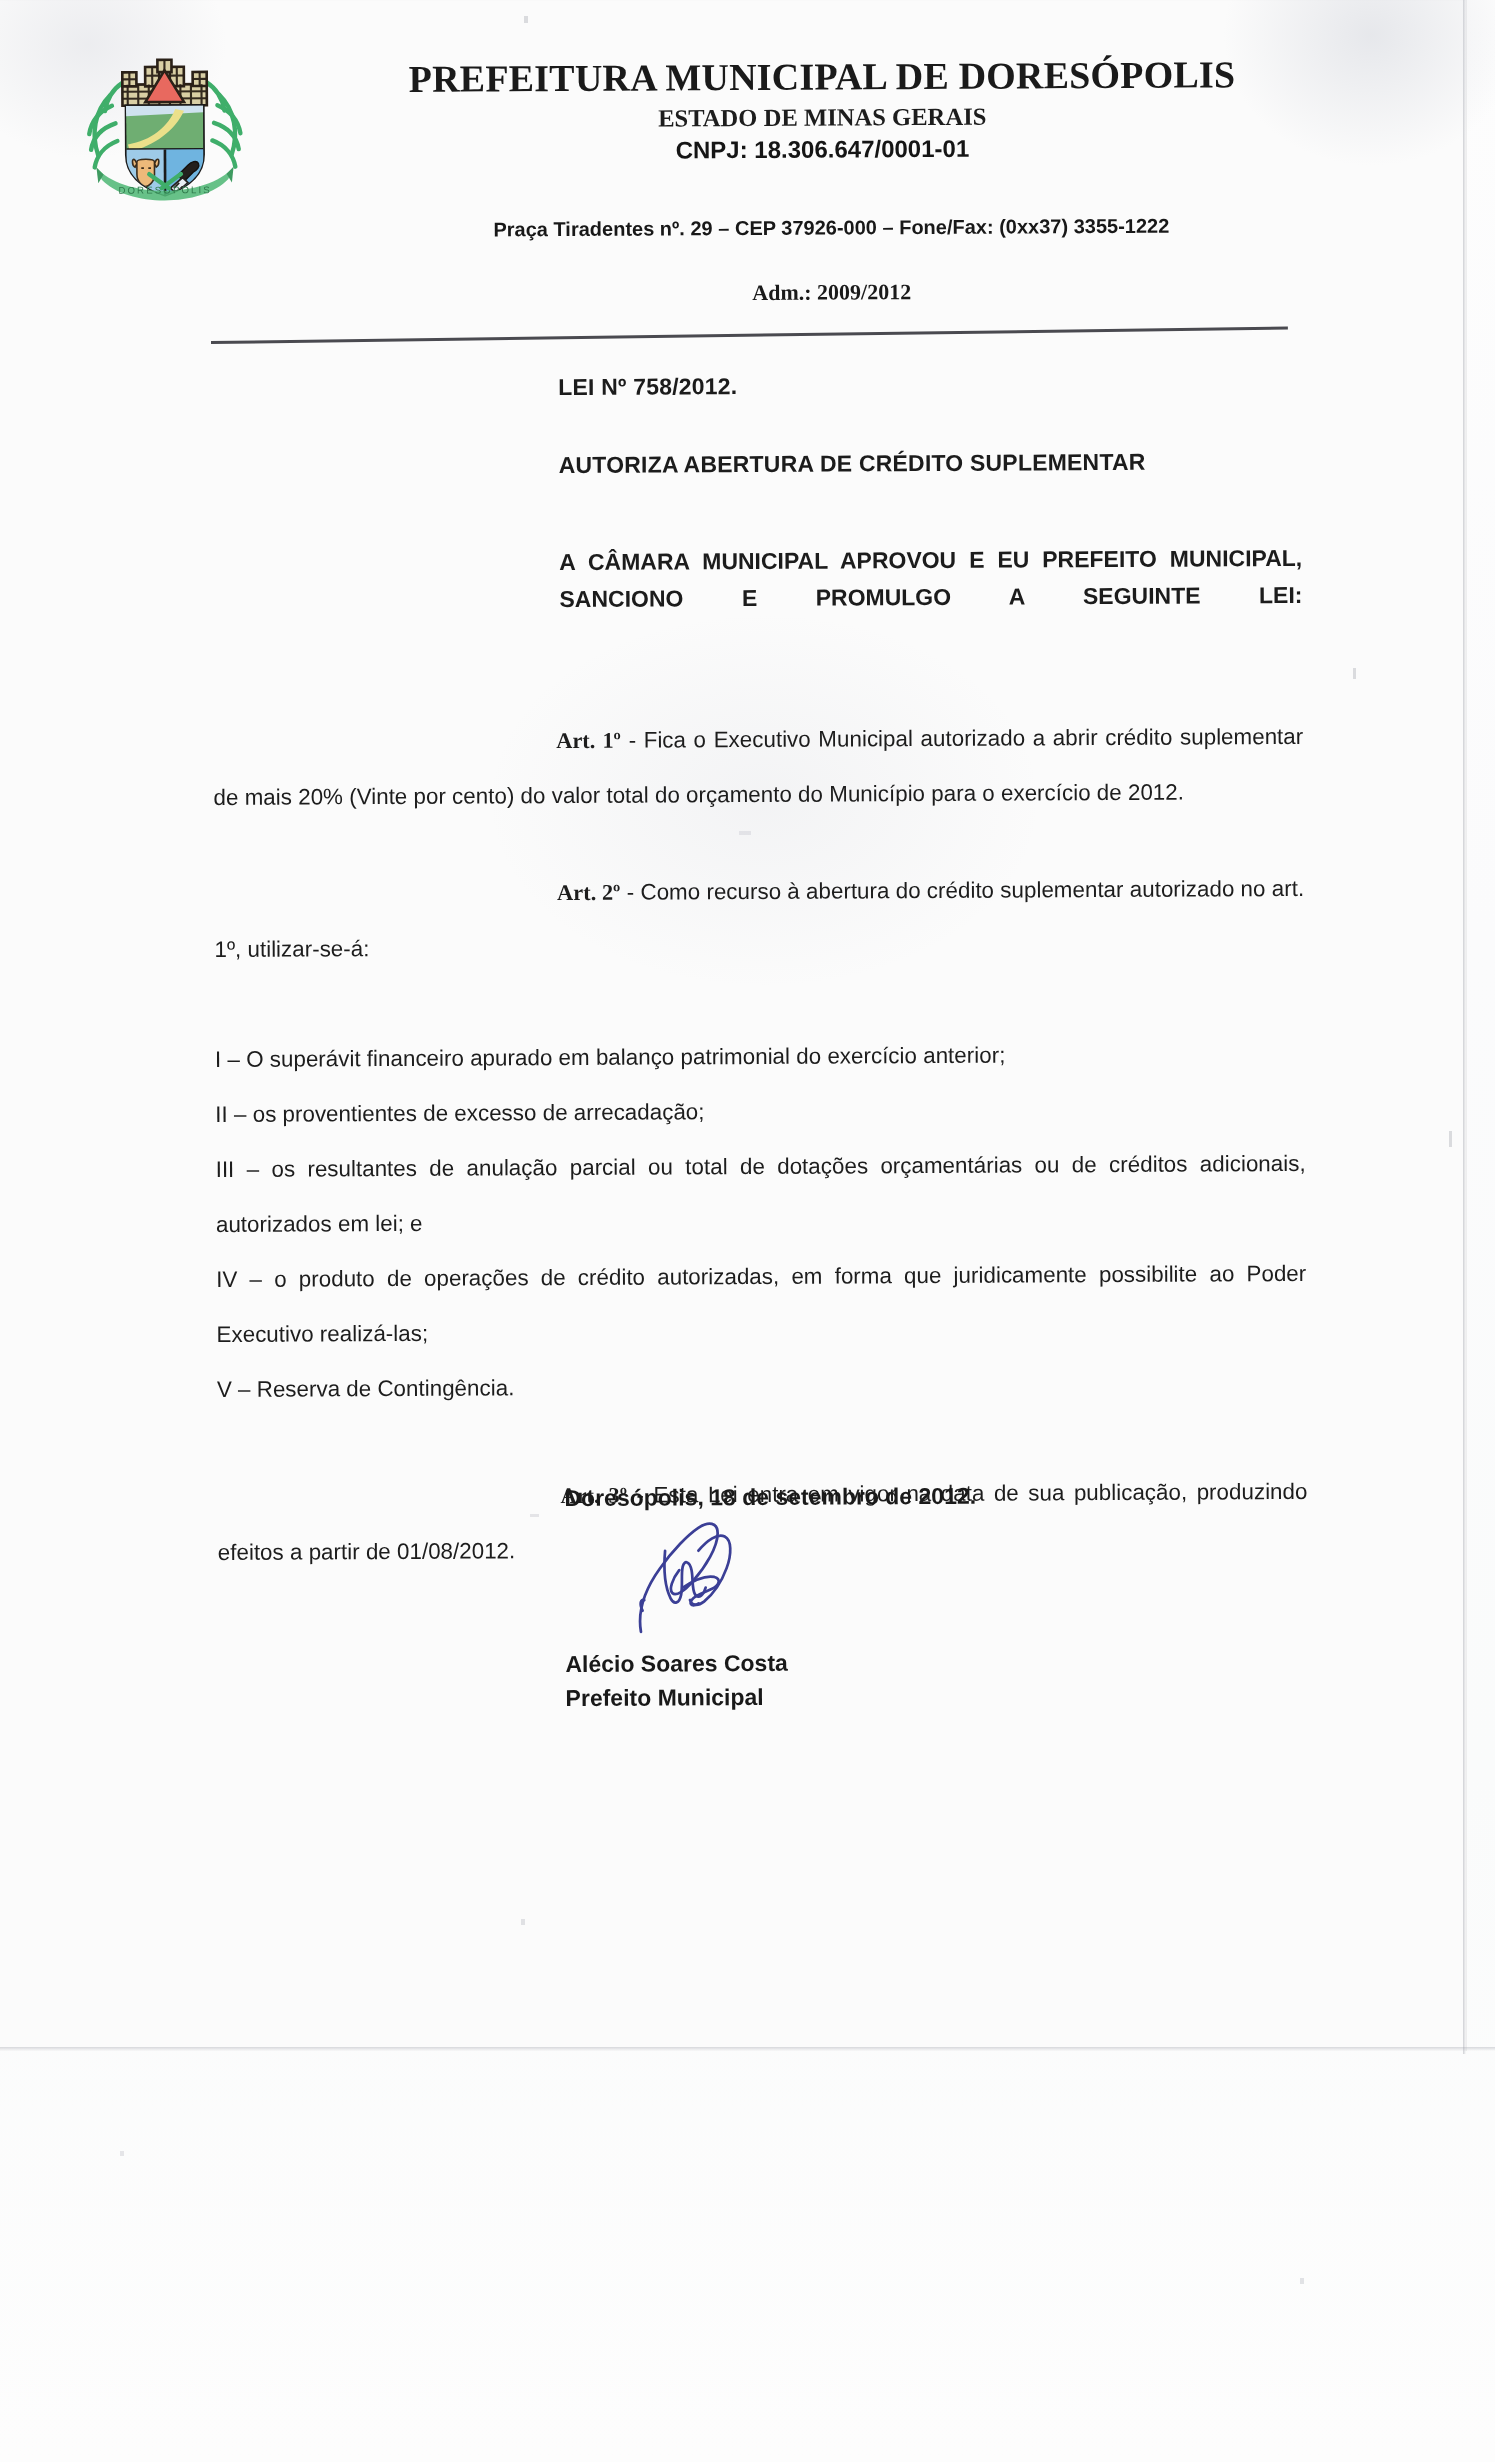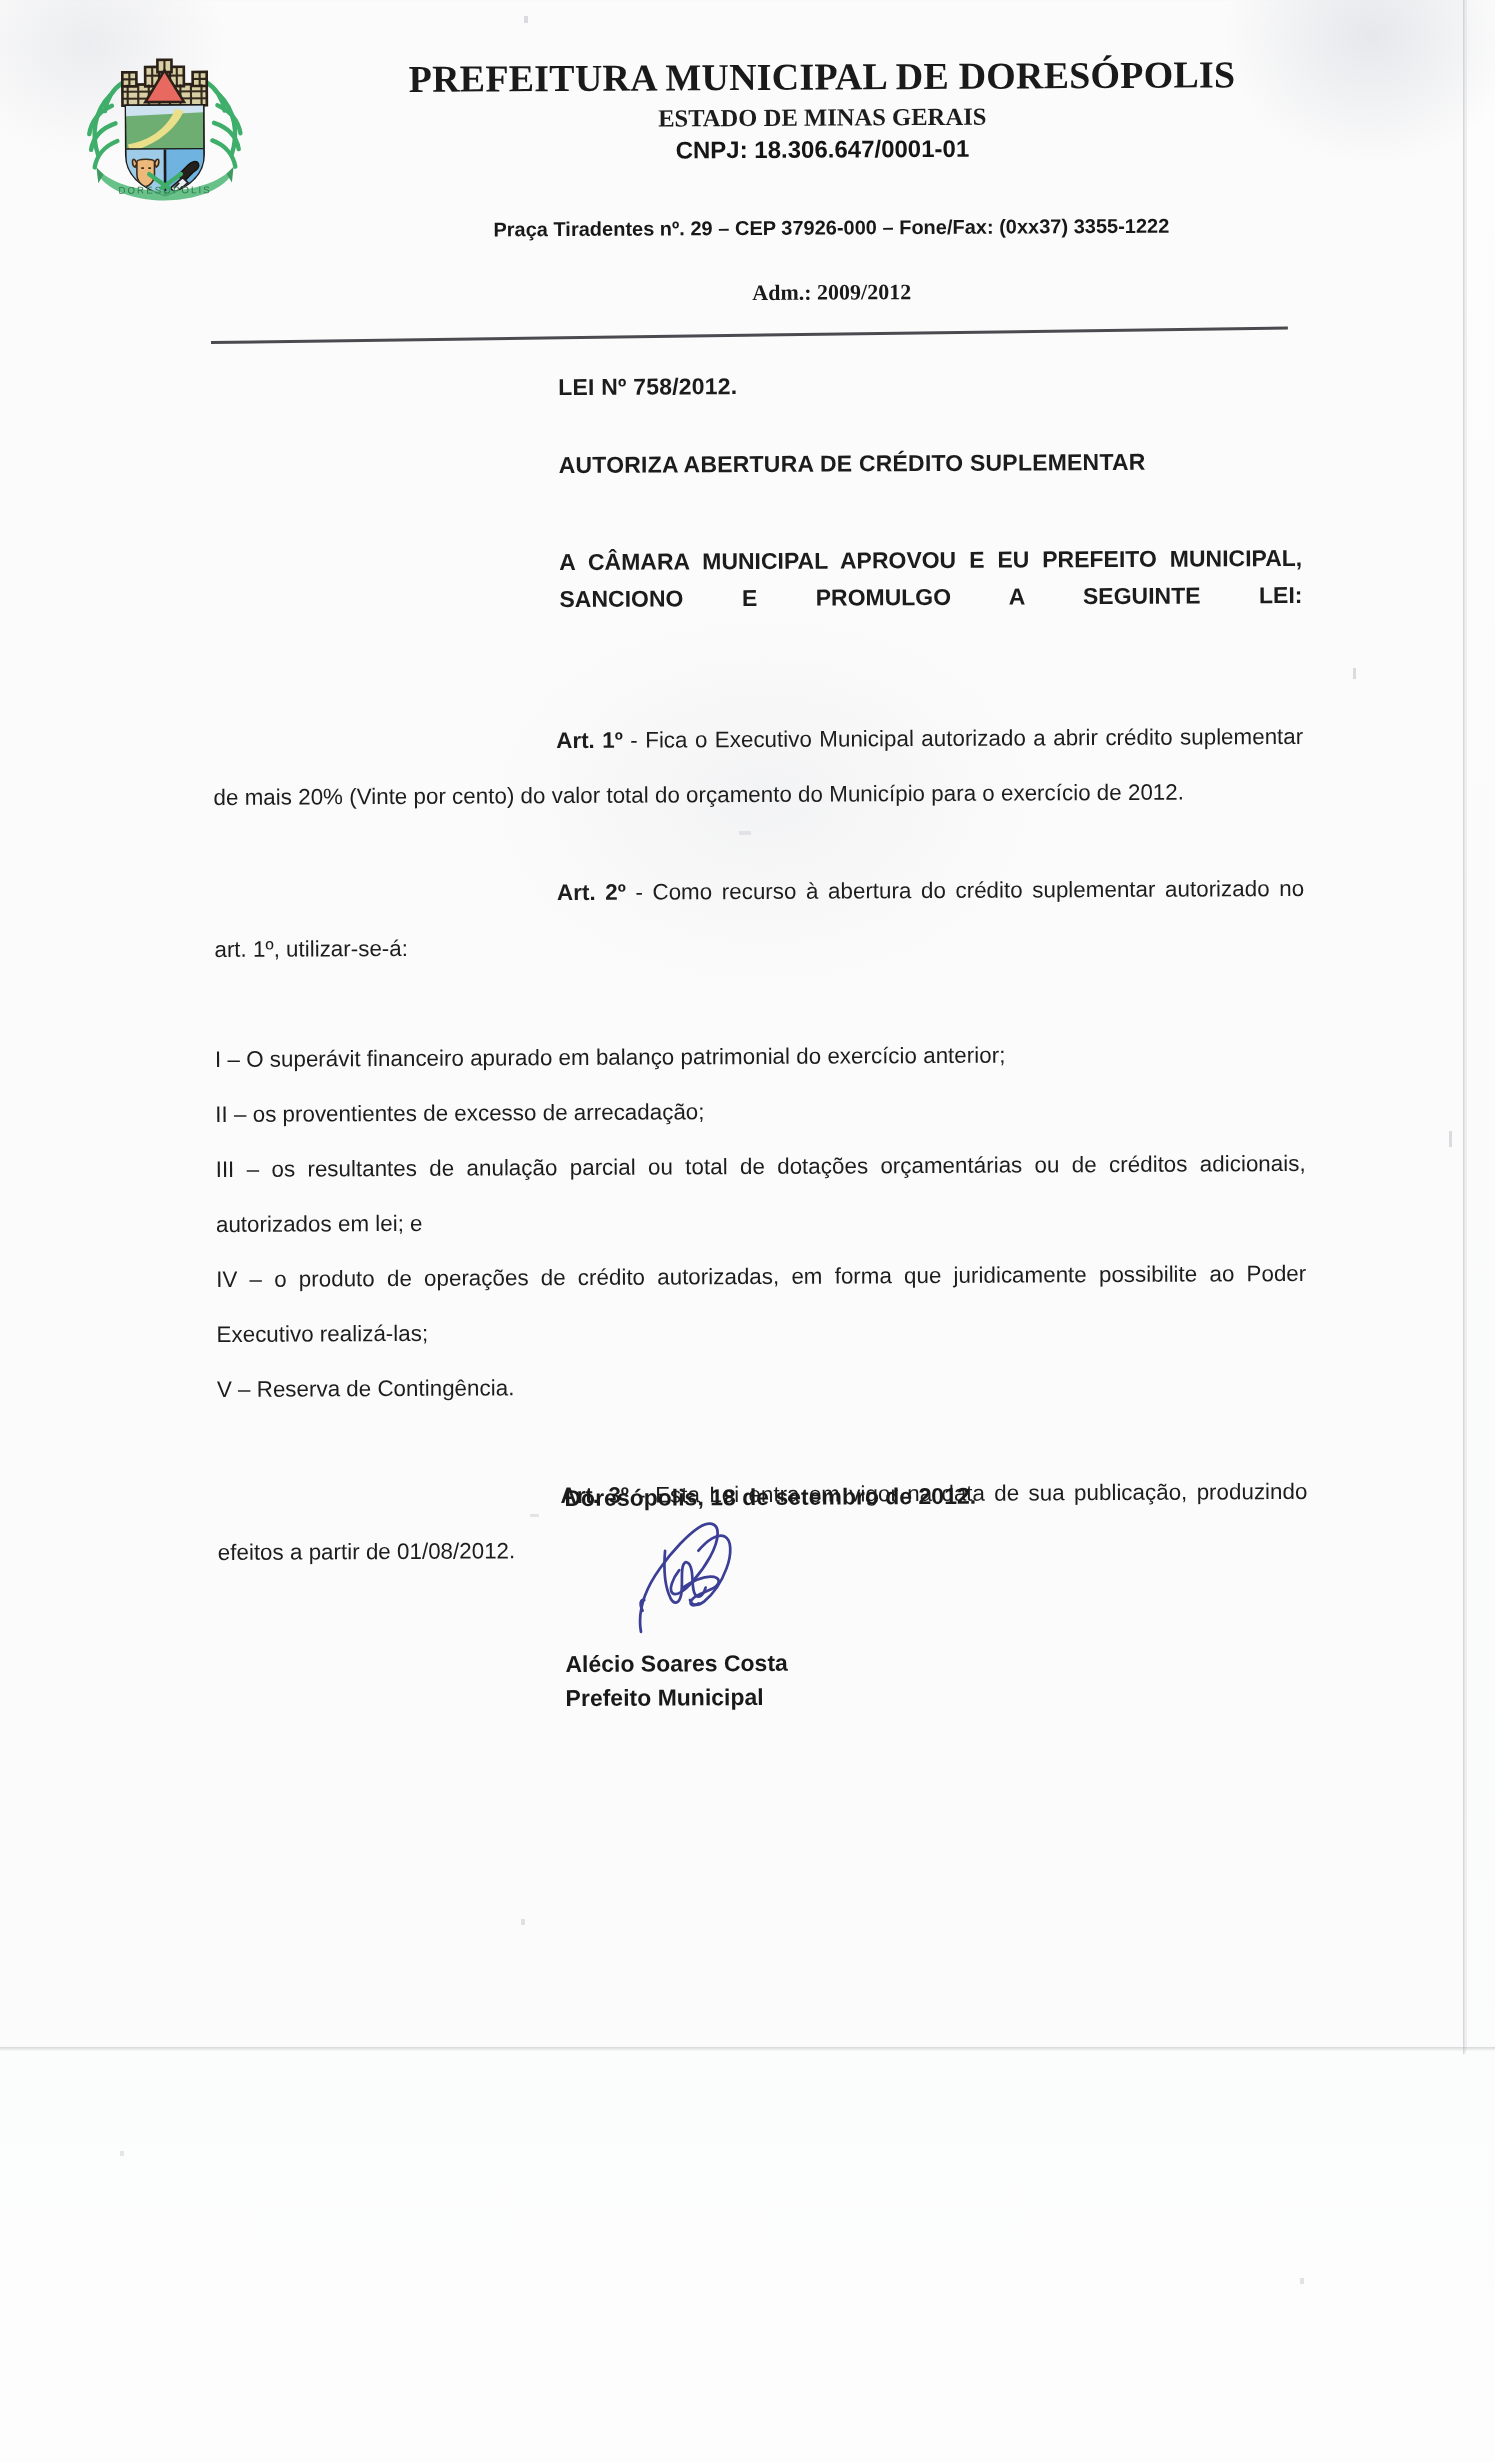--- a/index.html
+++ b/index.html
@@ -171,21 +171,21 @@
     text-align: justify;
     color: #1d1d1d;
   }
   .art1 { margin-top: 95px; }
   .art2 { margin-top: 42px; }
   .art3 { margin-top: 53px; text-align-last: left; }
   .art-lead {
     display: inline-block;
     width: 343px;
   }
-  .art-label { font-weight: bold; }
+  .art-label { font-weight: bold; font-family: Liberation Serif, serif; }
 
   .item {
     margin: 0;
     width: 1090px;
     font-size: 22.4px;
     line-height: 55px;
     color: #1d1d1d;
   }
   .items { margin-top: 55px; }
   .item-just { text-align: justify; }

